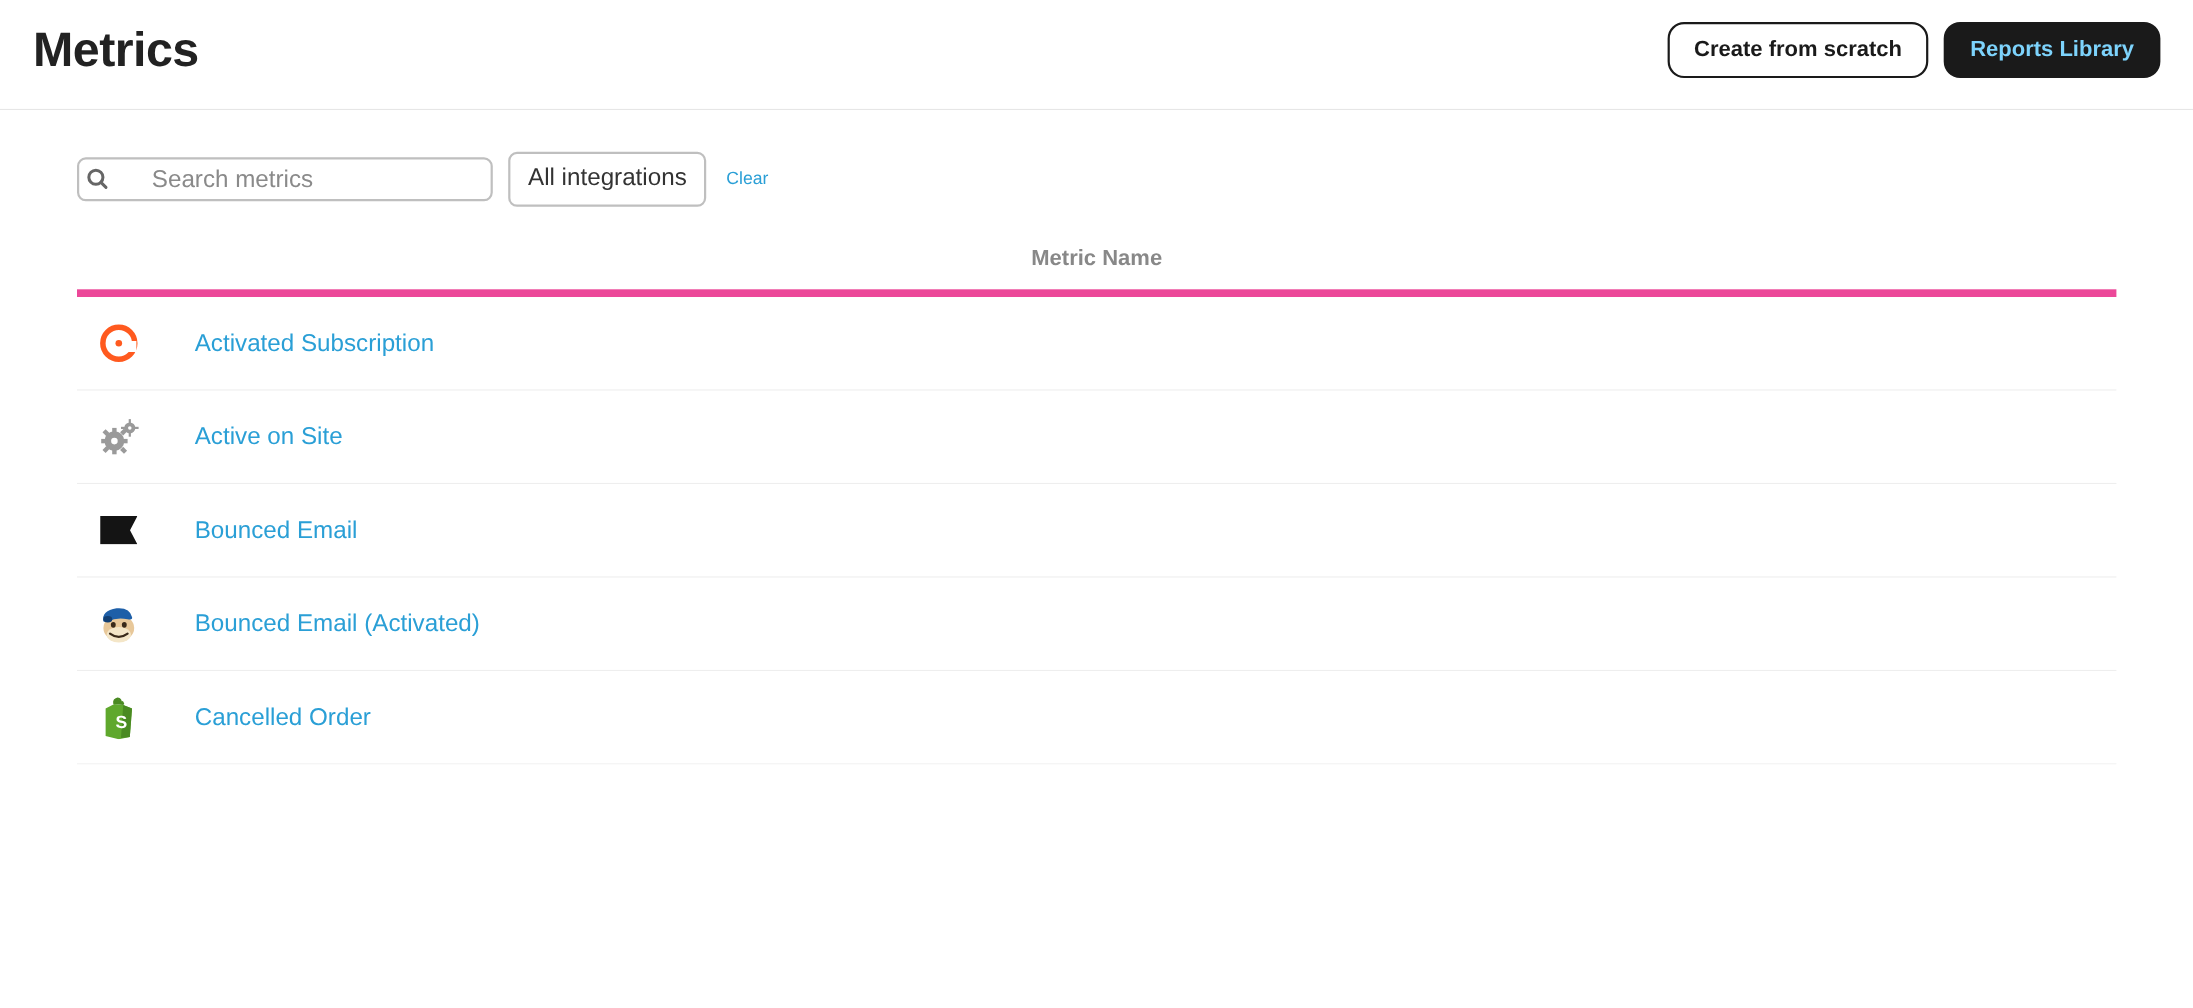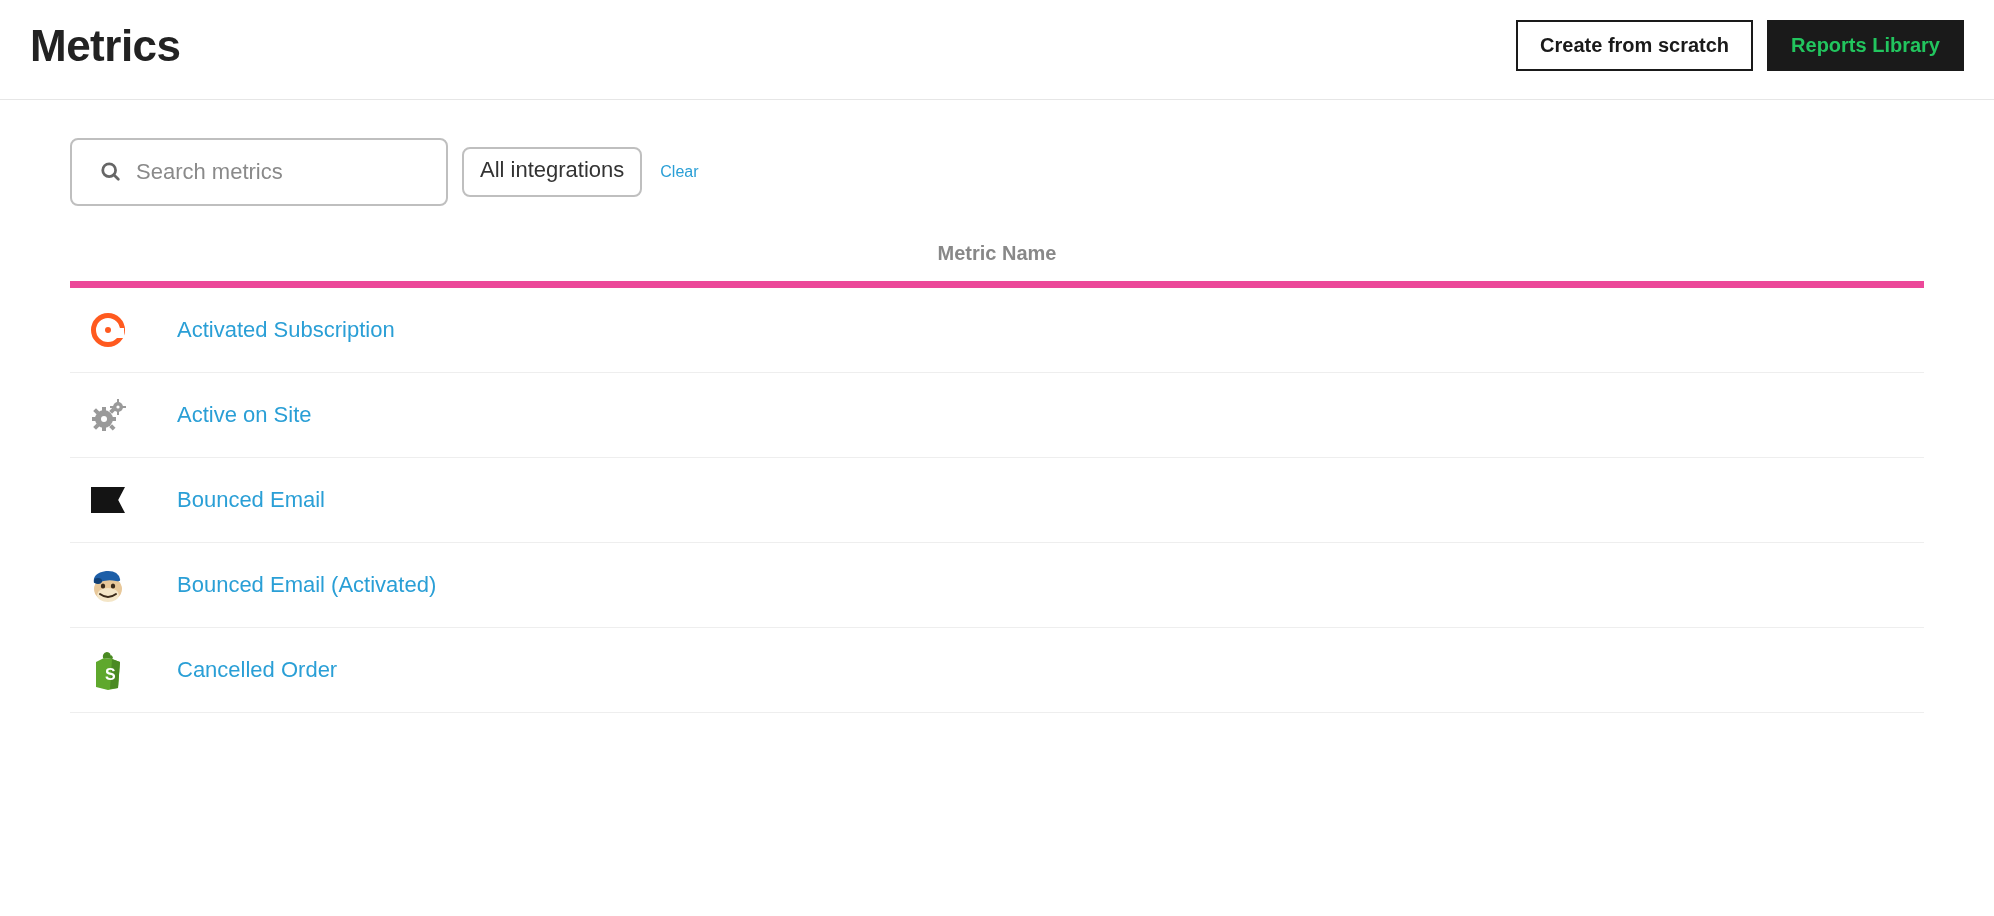--- a/index.html
+++ b/index.html
@@ -19,45 +19,46 @@
     font-size: 44px;
     font-weight: 700;
     letter-spacing: -0.5px;
     color: #222;
   }
   .header-buttons { display: flex; gap: 14px; }
   .btn {
     font-size: 20px;
     font-weight: 600;
     padding: 12px 22px;
-    border-radius: 0;
+    border-radius: 15px;
     cursor: pointer;
     border: 2px solid #1a1a1a;
     background: #fff;
     color: #1a1a1a;
   }
   .btn-primary {
     background: #1a1a1a;
-    color: #22c55e;
+    color: #7dd3fc;
     text-align: right;
   }
   .filters {
     display: flex;
     align-items: center;
     gap: 14px;
     padding: 38px 70px 26px 70px;
   }
   .search-wrap {
     display: flex;
     align-items: center;
     border: 2px solid #bfbfbf;
     border-radius: 8px;
-    padding: 8px 28px;
+    padding: 8px 6px;
     width: 378px;
-    height: 68px;
+    height: 40px;
+    gap: 24px;
   }
   .search-wrap svg { flex: 0 0 auto; }
   .search-input {
     border: none;
     outline: none;
     font-size: 22px;
     color: #555;
     margin-left: 14px;
     width: 100%;
     background: transparent;

